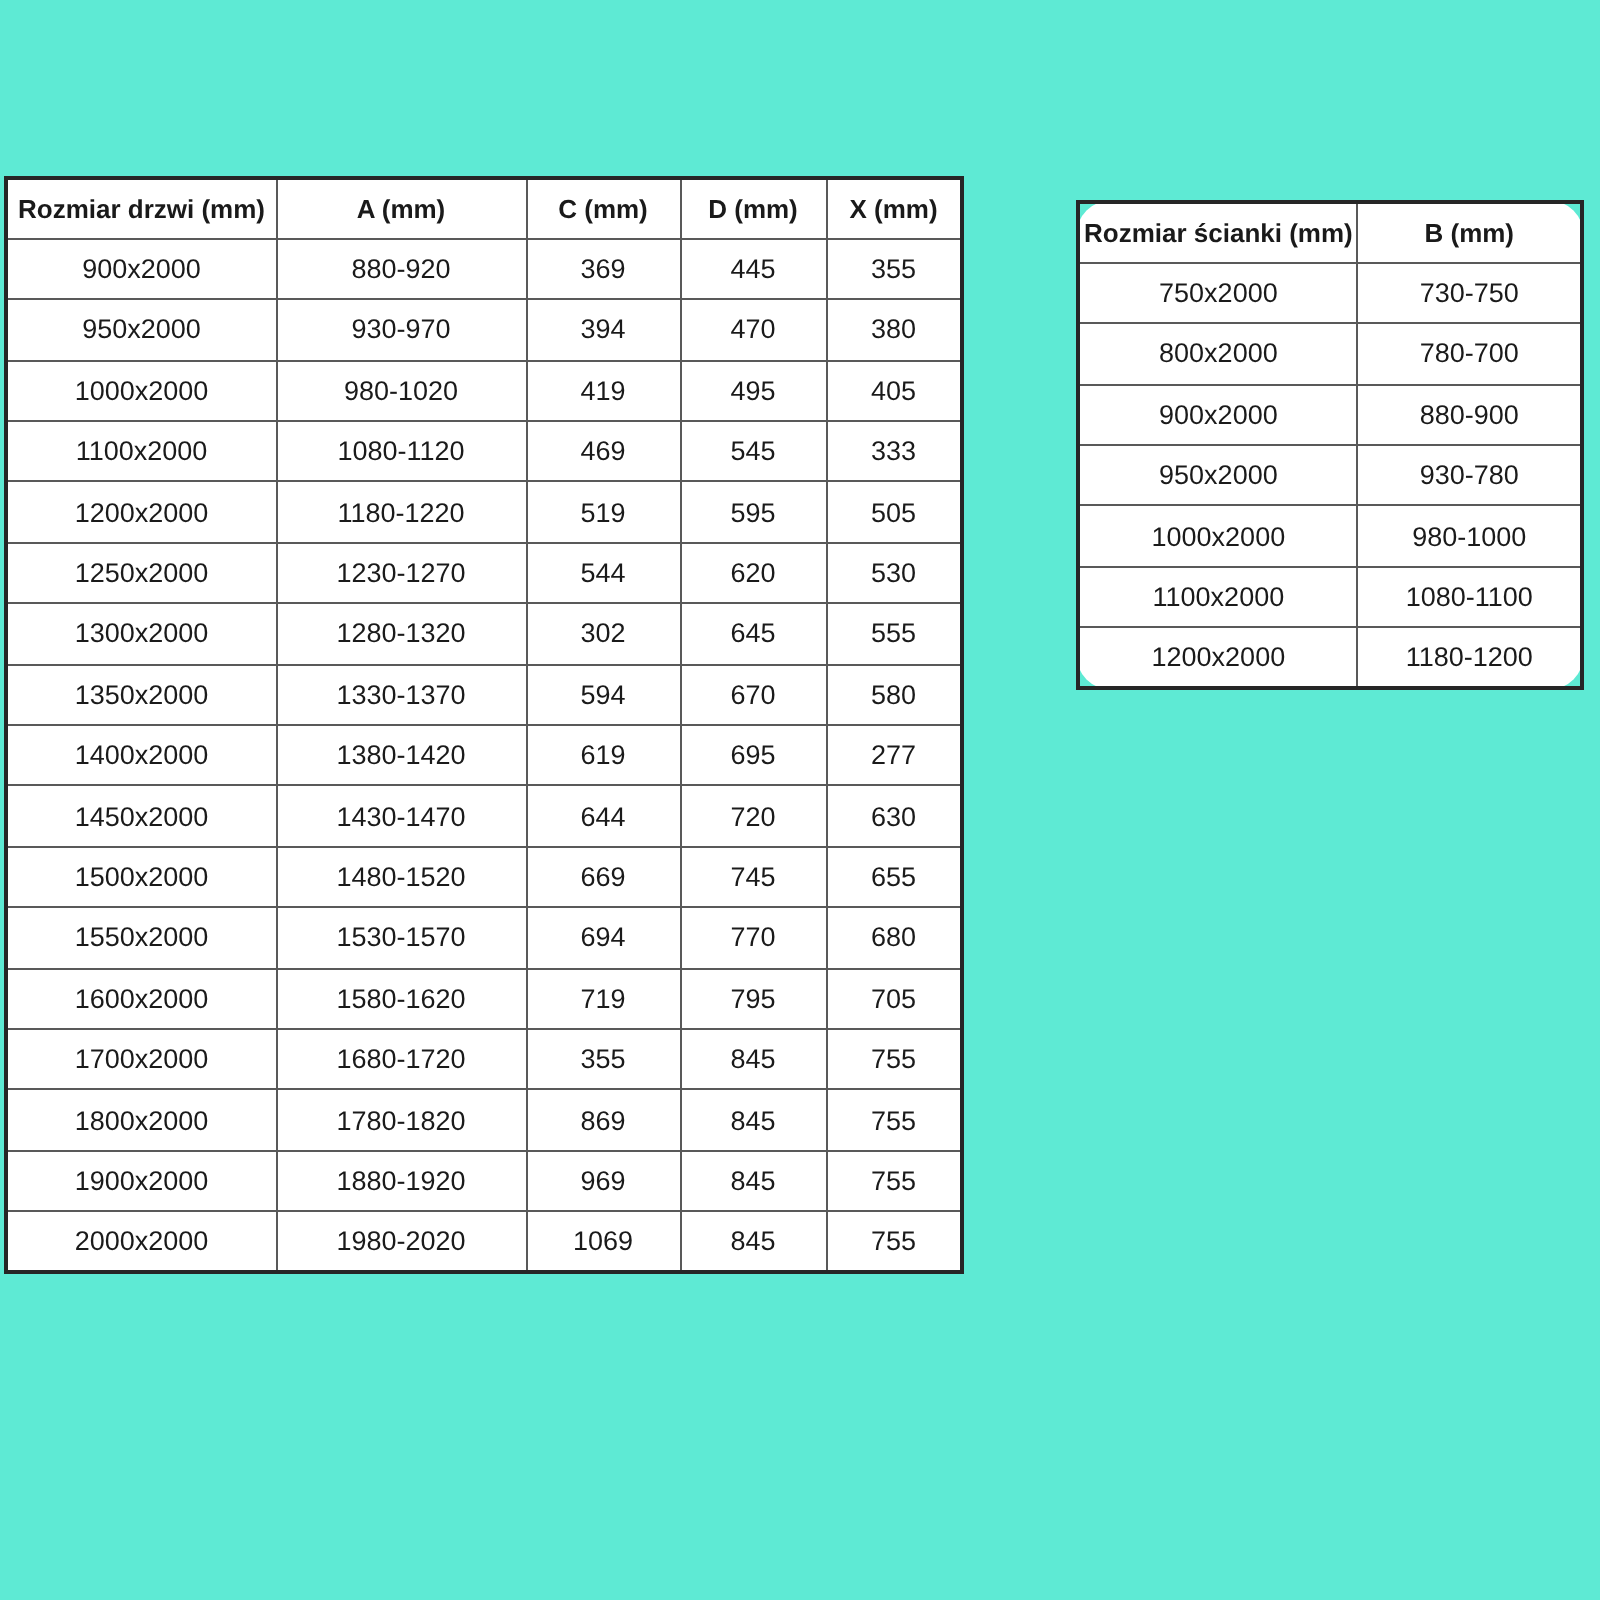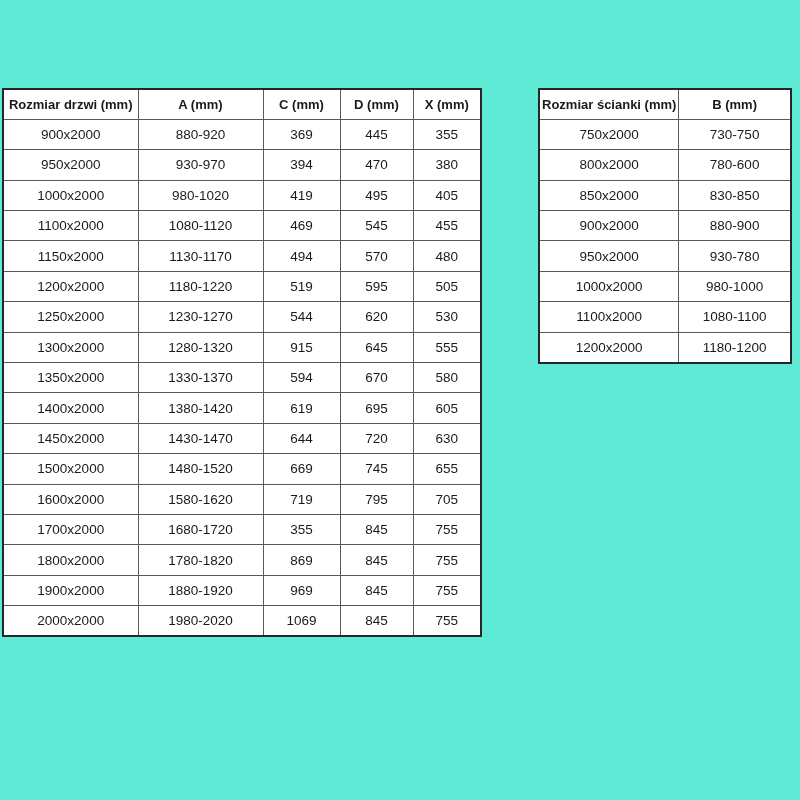--- a/index.html
+++ b/index.html
@@ -17,21 +17,21 @@
     overflow: hidden;
   }
   table.spec-table {
     position: absolute;
     border-collapse: collapse;
     table-layout: fixed;
     border: 2px solid #262626;
     background: #ffffff;
   }
   table.door-table { left: 2px; top: 88px; }
-  table.wall-table { left: 538px; top: 88px; }
+  table.wall-table { left: 538px; top: 100px; border-radius: 18px; }
   .spec-table th, .spec-table td {
     border: 1px solid #595959;
     text-align: center;
     vertical-align: middle;
     padding: 0 2px;
     height: 30.4px;
     color: #1a1a1a;
     white-space: nowrap;
     overflow: hidden;
   }
@@ -95,77 +95,77 @@
           <td>980-1020</td>
           <td>419</td>
           <td>495</td>
           <td>405</td>
         </tr>
         <tr>
           <td>1100x2000</td>
           <td>1080-1120</td>
           <td>469</td>
           <td>545</td>
-          <td>455</td>
-        </tr>
-        <tr>
-          <td>1150x2000</td>
-          <td>1130-1170</td>
-          <td>494</td>
-          <td>570</td>
-          <td>480</td>
+          <td>333</td>
         </tr>
         <tr>
           <td>1200x2000</td>
           <td>1180-1220</td>
           <td>519</td>
           <td>595</td>
           <td>505</td>
         </tr>
         <tr>
           <td>1250x2000</td>
           <td>1230-1270</td>
           <td>544</td>
           <td>620</td>
           <td>530</td>
         </tr>
         <tr>
           <td>1300x2000</td>
           <td>1280-1320</td>
-          <td>915</td>
+          <td>302</td>
           <td>645</td>
           <td>555</td>
         </tr>
         <tr>
           <td>1350x2000</td>
           <td>1330-1370</td>
           <td>594</td>
           <td>670</td>
           <td>580</td>
         </tr>
         <tr>
           <td>1400x2000</td>
           <td>1380-1420</td>
           <td>619</td>
           <td>695</td>
-          <td>605</td>
+          <td>277</td>
         </tr>
         <tr>
           <td>1450x2000</td>
           <td>1430-1470</td>
           <td>644</td>
           <td>720</td>
           <td>630</td>
         </tr>
         <tr>
           <td>1500x2000</td>
           <td>1480-1520</td>
           <td>669</td>
           <td>745</td>
           <td>655</td>
+        </tr>
+        <tr>
+          <td>1550x2000</td>
+          <td>1530-1570</td>
+          <td>694</td>
+          <td>770</td>
+          <td>680</td>
         </tr>
         <tr>
           <td>1600x2000</td>
           <td>1580-1620</td>
           <td>719</td>
           <td>795</td>
           <td>705</td>
         </tr>
         <tr>
           <td>1700x2000</td>
@@ -209,25 +209,21 @@
           <th>B (mm)</th>
         </tr>
     </thead>
     <tbody>
         <tr>
           <td>750x2000</td>
           <td>730-750</td>
         </tr>
         <tr>
           <td>800x2000</td>
-          <td>780-600</td>
-        </tr>
-        <tr>
-          <td>850x2000</td>
-          <td>830-850</td>
+          <td>780-700</td>
         </tr>
         <tr>
           <td>900x2000</td>
           <td>880-900</td>
         </tr>
         <tr>
           <td>950x2000</td>
           <td>930-780</td>
         </tr>
         <tr>

